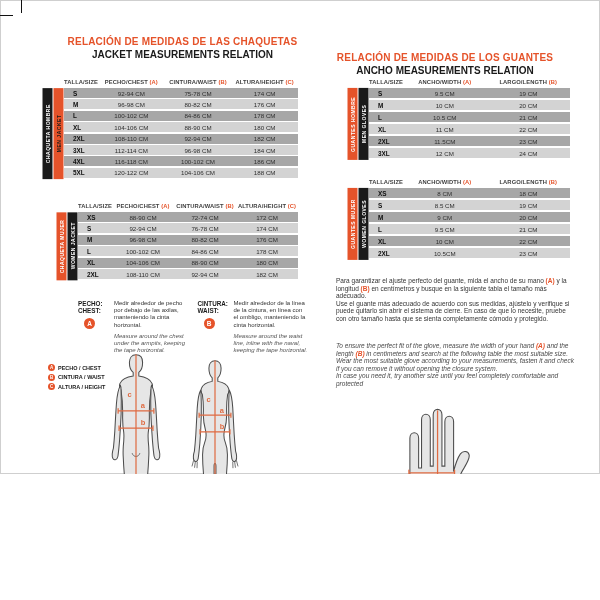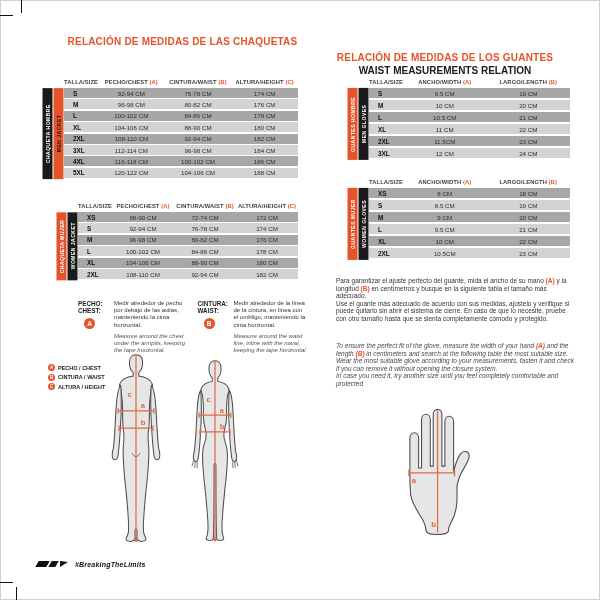--- a/index.html
+++ b/index.html
@@ -1,21 +1,21 @@
 <!DOCTYPE html>
 <html style="--orange: #e5532a; --ink: #1a1a1a; --row-dark: #a7a7a7; --row-light: #d3d3d3; --line: #df6b42; --fig-fill: #e6e6e6; --fig-stroke: #4d4d4d;"><head>
 <meta charset="utf-8">
 <style>
   :root{
     --orange:#e5532a; --ink:#1a1a1a; --row-dark:#a7a7a7; --row-light:#d3d3d3;
     --line:#df6b42; --fig-fill:#e6e6e6; --fig-stroke:#4d4d4d;
   }
   *{box-sizing:border-box;margin:0;padding:0}
   body{margin:0;background:#fff;font-family:"Liberation Sans",sans-serif}
-  .page{position:relative;width:600px;height:600px;background:#fff;overflow:hidden;
+  .page{position:relative;width:600px;height:474px;background:#fff;overflow:hidden;
         outline:1px solid #cfcfcf;outline-offset:-1px}
   
   .cm{position:absolute;background:#111}
   .cm-tl-v{left:21px;top:0;width:1px;height:13px}
   .cm-tl-h{left:0;top:15px;width:13px;height:1px}
   .cm-bl-h{left:0;top:582px;width:13px;height:1px}
   .cm-bl-v{left:16px;top:587px;width:1px;height:13px}
 
   .ttl-es{color:var(--orange);font-size:10px;font-weight:800;text-align:center;letter-spacing:.2px}
   .ttl-en{color:var(--ink);font-size:10px;font-weight:800;text-align:center;margin-top:2px}
@@ -92,20 +92,21 @@
 
 <div class="page">
 
   <div class="cm cm-tl-v"></div>
   <div class="cm cm-tl-h"></div>
   <div class="cm cm-bl-h"></div>
   <div class="cm cm-bl-v"></div>
 
   <div class="left-titles">
     <div class="ttl-es">RELACIÓN DE MEDIDAS DE LAS CHAQUETAS</div>
+    <div class="ttl-en">JACKET MEASUREMENTS RELATION</div>
   </div>
 
   <div class="tblwrap tbl-jm">
       <div class="bars">
         <div class="bar" style="background: rgb(26, 26, 26); color: rgb(255, 255, 255);">CHAQUETA HOMBRE</div>
         <div class="bar" style="background: rgb(229, 83, 42); color: rgb(26, 26, 26);">MEN JACKET</div>
       </div>
       <div class="tbl">
         <div class="thead">
           <div class="th szc"><span>TALLA/SIZE</span></div>
@@ -278,21 +279,21 @@
     <circle cx="31" cy="205.5" r="2.2" style="fill:var(--line)"></circle>
     <path class="mline" d="M14,64 L48,64 M14,61.5 L14,66.5 M48,61.5 L48,66.5"></path>
     <path class="mline" d="M15,83 L47,83 M15,80.5 L15,85.5 M47,80.5 L47,85.5"></path>
     <text class="mlabel" x="22" y="49">c</text>
     <text class="mlabel" x="36" y="61">a</text>
     <text class="mlabel" x="36" y="80">b</text>
   </svg>
 
   <div class="right-titles">
     <div class="ttl-es">RELACIÓN DE MEDIDAS DE LOS GUANTES</div>
-    <div class="ttl-en">WAIST MEASUREMENTS RELATION</div>
+    <div class="ttl-en">ANCHO MEASUREMENTS RELATION</div>
   </div>
 
   <div class="tblwrap glove tbl-gm">
       <div class="bars">
         <div class="bar" style="background: rgb(229, 83, 42); color: rgb(255, 255, 255);">GUANTES HOMBRE</div>
         <div class="bar" style="background: rgb(26, 26, 26); color: rgb(255, 255, 255);">MEN GLOVES</div>
       </div>
       <div class="tbl">
         <div class="thead">
           <div class="th szc"><span>TALLA/SIZE</span></div>

